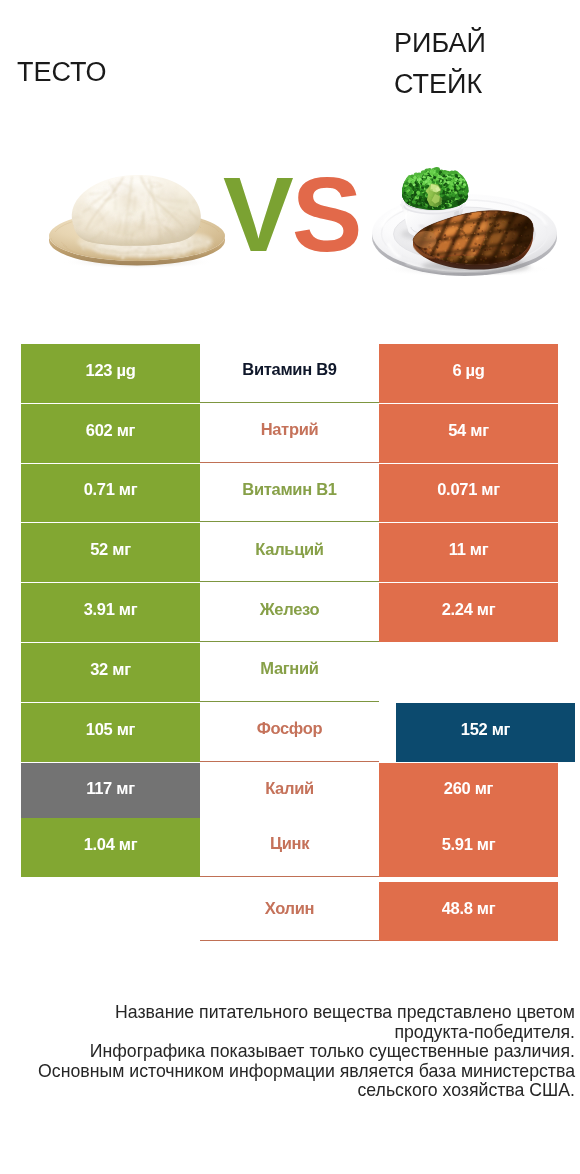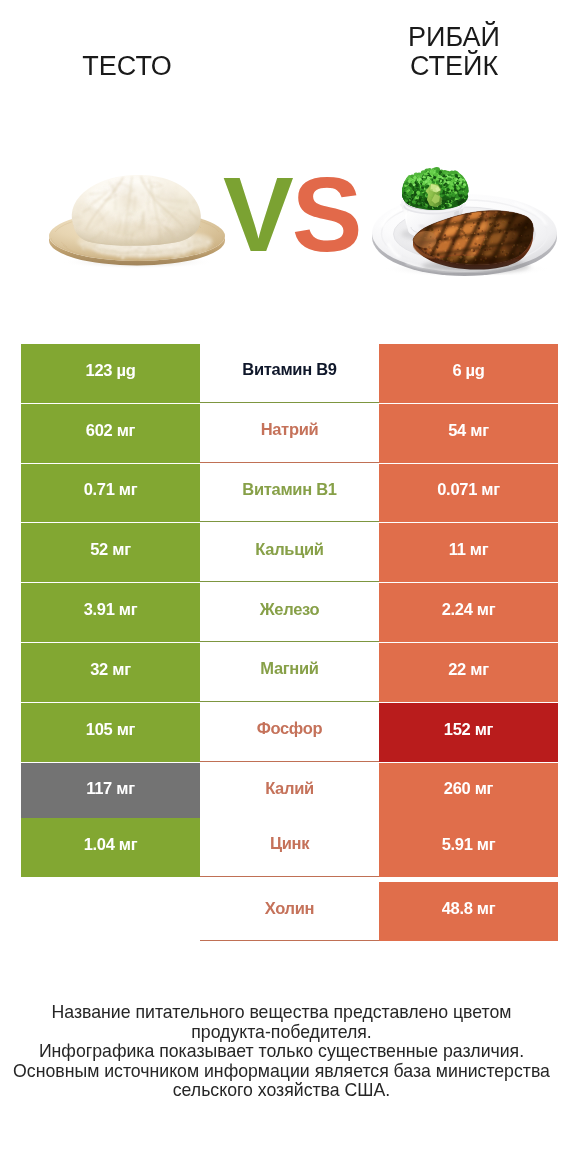--- a/index.html
+++ b/index.html
@@ -8,22 +8,22 @@
     width:580px;height:1174px;background:#ffffff;
     font-family:"Liberation Sans",sans-serif;
     -webkit-font-smoothing:antialiased;
     overflow:hidden;
   }
   .page{position:relative;width:580px;height:1174px;}
 
   
   .header{position:absolute;left:0;top:0;width:580px;height:120px;}
   .title{
-    position:absolute;text-align:center;color:#1a1a1a;
-    font-size:27px;line-height:29px;font-weight:400;letter-spacing:0px;
+    position:absolute;color:#1a1a1a;
+    font-size:27px;line-height:41px;font-weight:400;letter-spacing:0px;
   }
   .title-left{left:17px;top:52px;width:220px;}
   .title-right{left:394px;top:23px;width:120px;}
 
   
   .hero{position:absolute;left:0;top:120px;width:564px;height:215px;}
   .img-wrap{position:absolute;}
   .img-left{left:43px;top:38px;}
   .img-right{left:368px;top:45px;}
   .vs{position:absolute;left:223px;top:44px;width:140px;height:100px;
@@ -35,22 +35,22 @@
   .table{position:absolute;left:21px;top:344px;width:537px;height:598px;}
   .row{position:absolute;left:0;width:511px;height:58.8px;}
   .cell{position:absolute;top:0;height:58.8px;box-sizing:border-box;display:flex;
         align-items:center;justify-content:center;padding-bottom:6px;
         font-size:16.5px;font-weight:700;letter-spacing:-0.3px;}
   .c-left{left:0;width:179px;color:#ffffff;}
   .c-mid{left:179px;width:179px;background:#ffffff;}
   .c-right{left:358px;width:179px;color:#ffffff;}
 
   
-  .footer{position:absolute;left:0;top:1003px;width:563px;text-align:center;
-          color:#262626;font-size:17.7px;line-height:19.6px;font-weight:400;}
+  .footer{position:absolute;left:0;top:1003px;width:563px;text-align:right;
+          color:#262626;font-size:17.7px;line-height:19.6px;font-weight:400;padding-left:12px;}
 </style>
 </head>
 <body>
 
 <div class="page">
 
   <div class="header">
     <div class="title title-left">ТЕСТО</div>
     <div class="title title-right">РИБАЙ СТЕЙК</div>
   </div>
@@ -2991,26 +2991,25 @@
         <div class="cell c-right" style="background: rgb(224, 110, 75);">11 мг</div>
       </div>
       <div class="row" style="top: 239.2px;">
         <div class="cell c-left" style="background: rgb(130, 167, 50);">3.91 мг</div>
         <div class="cell c-mid" style="color: rgb(135, 160, 72); border-bottom: 1px solid rgb(125, 150, 64);">Железо</div>
         <div class="cell c-right" style="background: rgb(224, 110, 75);">2.24 мг</div>
       </div>
       <div class="row" style="top: 299px;">
         <div class="cell c-left" style="background: rgb(130, 167, 50);">32 мг</div>
         <div class="cell c-mid" style="color: rgb(135, 160, 72); border-bottom: 1px solid rgb(125, 150, 64);">Магний</div>
-        <div class="cell c-right" style="background: rgb(224, 110, 75);">22 мг</div>
       </div>
       <div class="row" style="top: 358.8px;">
         <div class="cell c-left" style="background: rgb(130, 167, 50);">105 мг</div>
         <div class="cell c-mid" style="color: rgb(197, 114, 90); border-bottom: 1px solid rgb(192, 112, 85);">Фосфор</div>
-        <div class="cell c-right" style="background: #b91c1c;">152 мг</div>
+        <div class="cell c-right" style="background: #0c4a6e; margin-left: 17px;">152 мг</div>
       </div>
       <div class="row" style="top: 418.6px;">
         <div class="cell c-left" style="background: #737373;">117 мг</div>
         <div class="cell c-mid" style="color: rgb(197, 114, 90); border-bottom: 1px solid rgb(192, 112, 85);">Калий</div>
         <div class="cell c-right" style="background: rgb(224, 110, 75);">260 мг</div>
       </div>
       <div class="row" style="top: 474px;">
         <div class="cell c-left" style="background: rgb(130, 167, 50);">1.04 мг</div>
         <div class="cell c-mid" style="color: rgb(197, 114, 90); border-bottom: 1px solid rgb(192, 112, 85);">Цинк</div>
         <div class="cell c-right" style="background: rgb(224, 110, 75);">5.91 мг</div>

